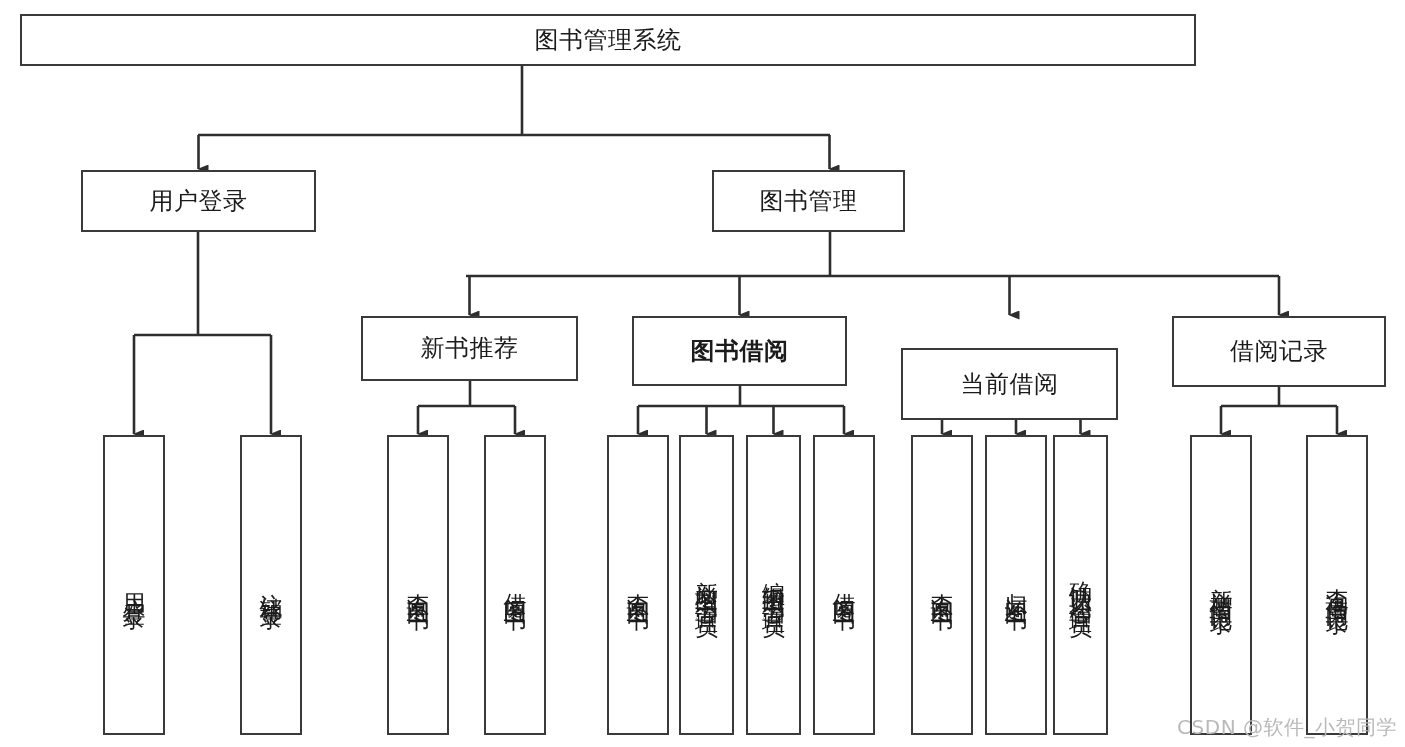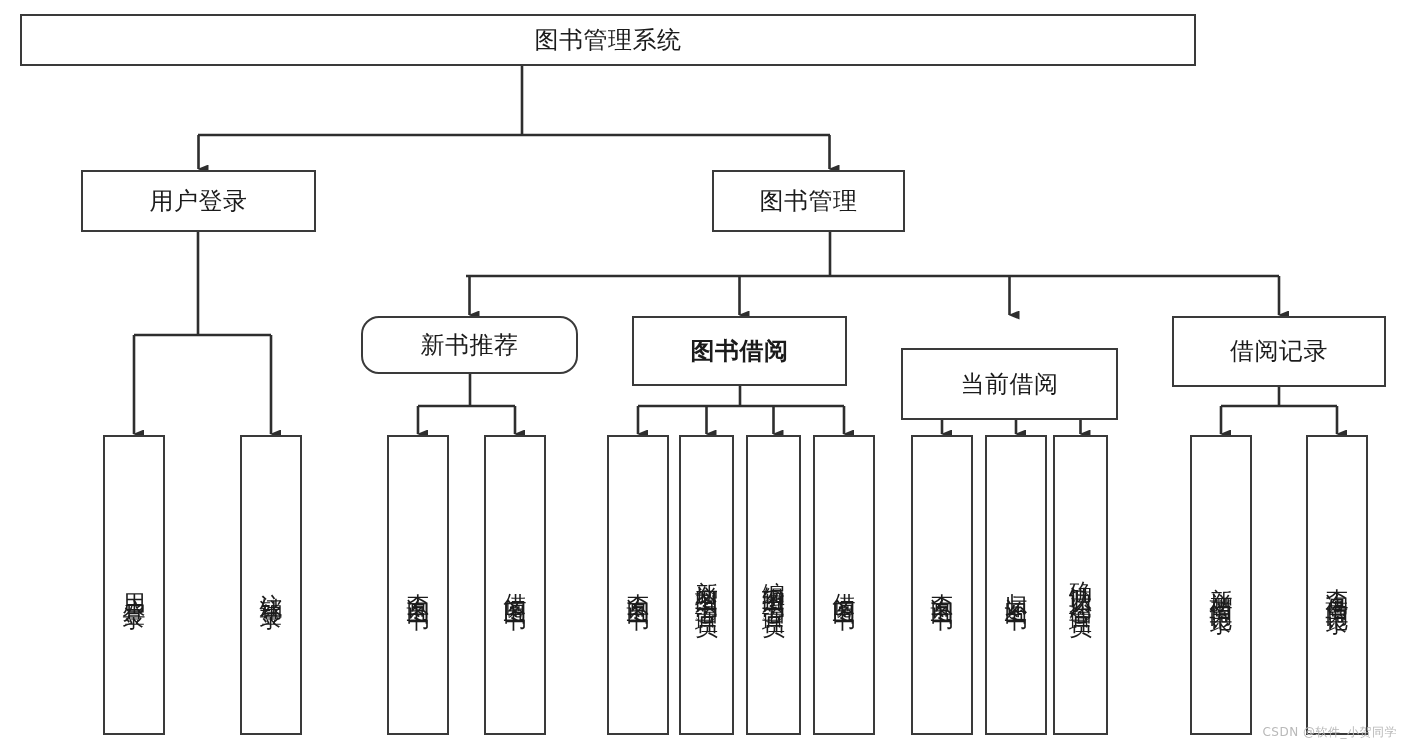--- a/index.html
+++ b/index.html
@@ -52,21 +52,21 @@
   }
   .node.root .node-label,
   .node.level2 .node-label,
   .node.level3 .node-label {
     font-size: 24px;
   }
   #watermark {
     position: absolute;
     right: 8px;
     bottom: 6px;
-    font-size: 12px;
+    font-size: 20px;
     color: #b9b9b9;
     letter-spacing: 0.5px;
     z-index: 5;
     user-select: none;
     white-space: nowrap;
   }
 </style>
 </head>
 <body>
 
@@ -118,21 +118,21 @@
   <div id="nodes-layer">
       <div class="node root" style="left: 20px; top: 14px; width: 1176px; height: 52px;">
         <span class="node-label">图书管理系统</span>
       </div>
       <div class="node level2" style="left: 81px; top: 170px; width: 235px; height: 62px;">
         <span class="node-label">用户登录</span>
       </div>
       <div class="node level2" style="left: 712px; top: 170px; width: 193px; height: 62px;">
         <span class="node-label">图书管理</span>
       </div>
-      <div class="node level3" style="left: 361px; top: 316px; width: 217px; height: 58px; border-radius: 18px;">
+      <div class="node level3" style="left: 361px; top: 316px; width: 217px; height: 65px;">
         <span class="node-label">新书推荐</span>
       </div>
       <div class="node level3" style="left: 632px; top: 316px; width: 215px; height: 70px; font-weight: bold;">
         <span class="node-label">图书借阅</span>
       </div>
       <div class="node level3" style="left: 901px; top: 316px; width: 217px; height: 72px; margin-top: 32px;">
         <span class="node-label">当前借阅</span>
       </div>
       <div class="node level3" style="left: 1172px; top: 316px; width: 214px; height: 71px;">
         <span class="node-label">借阅记录</span>

